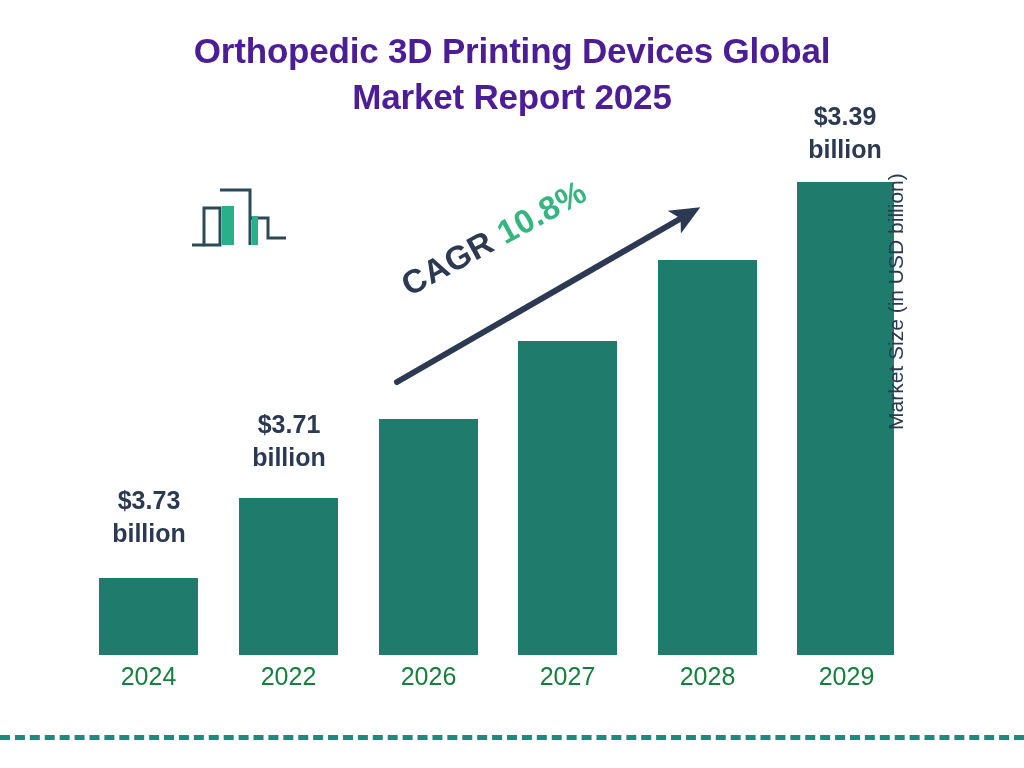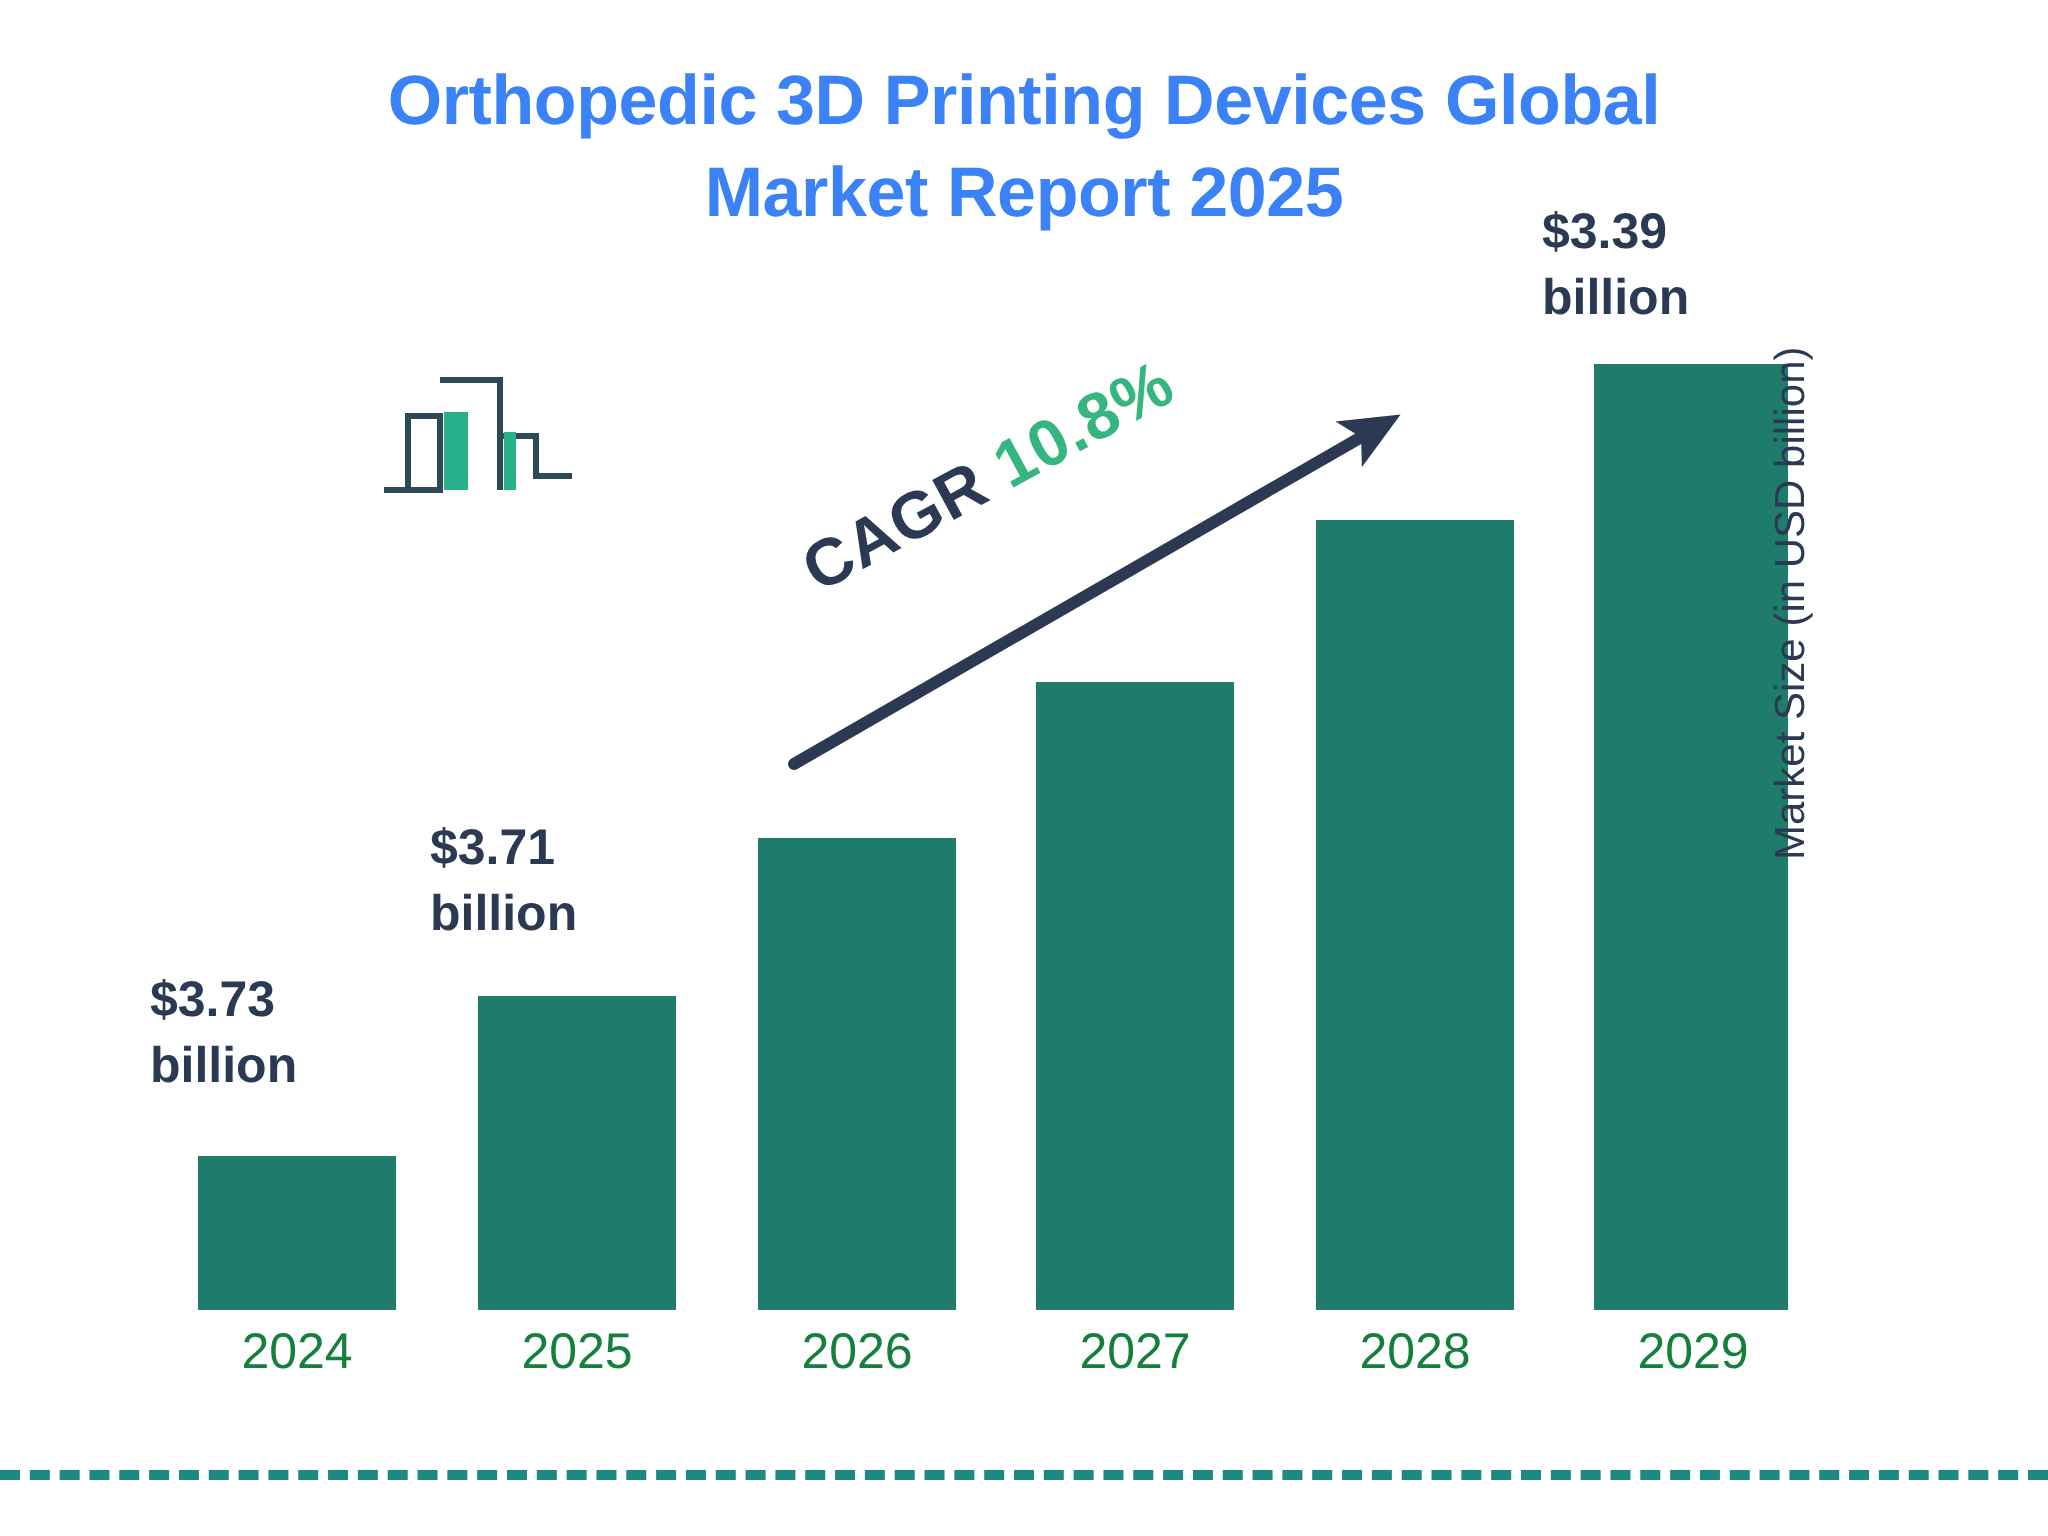--- a/index.html
+++ b/index.html
@@ -24,21 +24,21 @@
     position: absolute;
     left: 112px;
     top: 28px;
     width: 800px;
     text-align: center;
     font-family: "Liberation Sans", sans-serif;
     font-weight: bold;
     font-size: 35px;
     line-height: 1.30;
     letter-spacing: -0.2px;
-    color: #3b82f6;
+    color: #4c1d95;
     white-space: pre-line;
   }
 
   
   .logo {
     position: absolute;
     left: 74px;
     top: 186px;
     width: 212px;
     height: 70px;
@@ -84,20 +84,21 @@
     position: absolute;
     background: #1f7c6c;
   }
   .bar-label {
     position: absolute;
     font-family: "Liberation Sans", sans-serif;
     font-weight: bold;
     font-size: 25px;
     line-height: 1.32;
     color: #2b3a52;
+    text-align: center;
     white-space: pre-line;
   }
   .x-tick {
     position: absolute;
     top: 662px;
     font-family: "Liberation Sans", sans-serif;
     font-size: 25px;
     color: #15803d;
     text-align: center;
     width: 99px;
@@ -186,21 +187,21 @@
     <div class="bar" style="left:797px; top:182px; width:97px; height:473px;"></div>
 
     <div class="bar-label" style="left:75px; top:484px; width:148px;">$3.73
 billion</div>
     <div class="bar-label" style="left:215px; top:408px; width:148px;">$3.71
 billion</div>
     <div class="bar-label" style="left:771px; top:100px; width:148px;">$3.39
 billion</div>
 
     <div class="x-tick" style="left:99px;">2024</div>
-    <div class="x-tick" style="left:239px;">2025</div>
+    <div class="x-tick" style="left:239px;">2022</div>
     <div class="x-tick" style="left:379px;">2026</div>
     <div class="x-tick" style="left:518px;">2027</div>
     <div class="x-tick" style="left:658px;">2028</div>
     <div class="x-tick" style="left:797px;">2029</div>
   </div>
 
   <svg class="cagr-arrow">
     <defs>
       <marker id="arrowhead" markerWidth="5" markerHeight="5" refX="3.4" refY="2.5" orient="auto">
         <path d="M0,0.3 L5,2.5 L0,4.7 L1.2,2.5 Z" fill="#2b3a52"></path>

